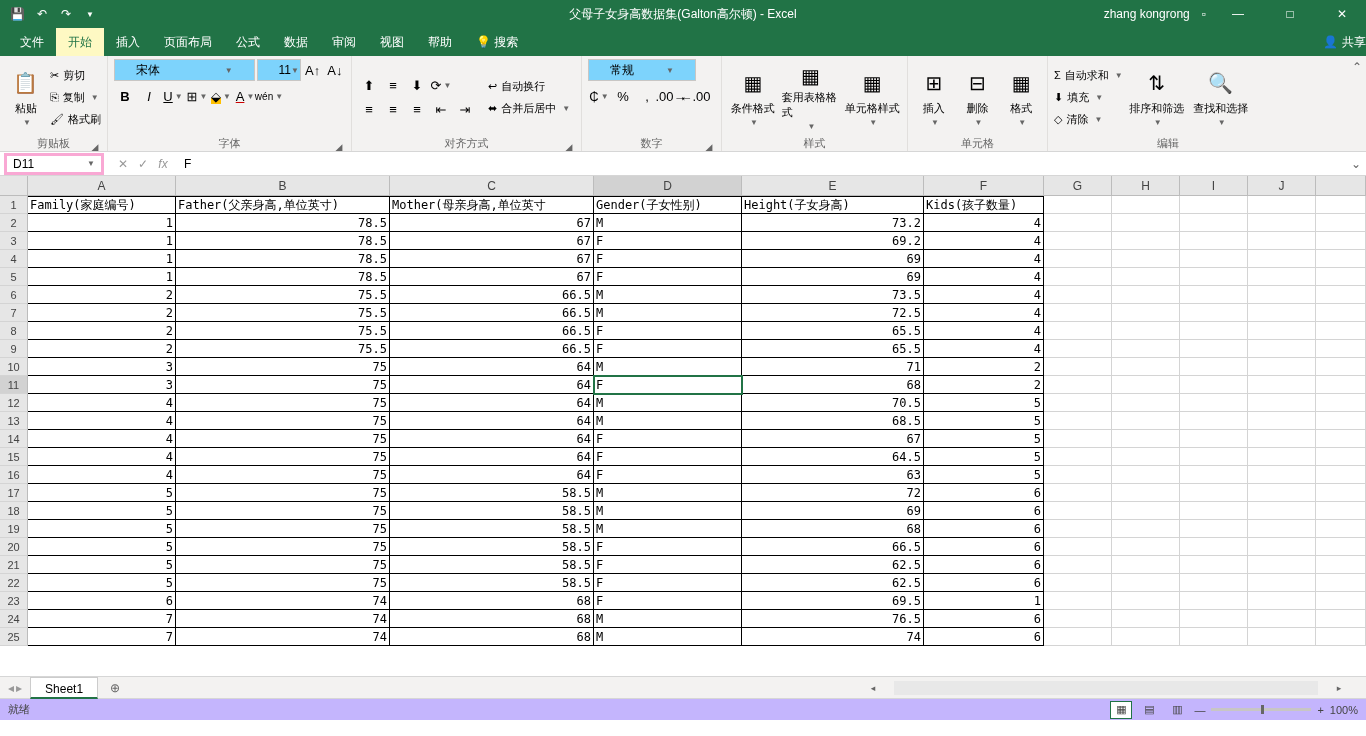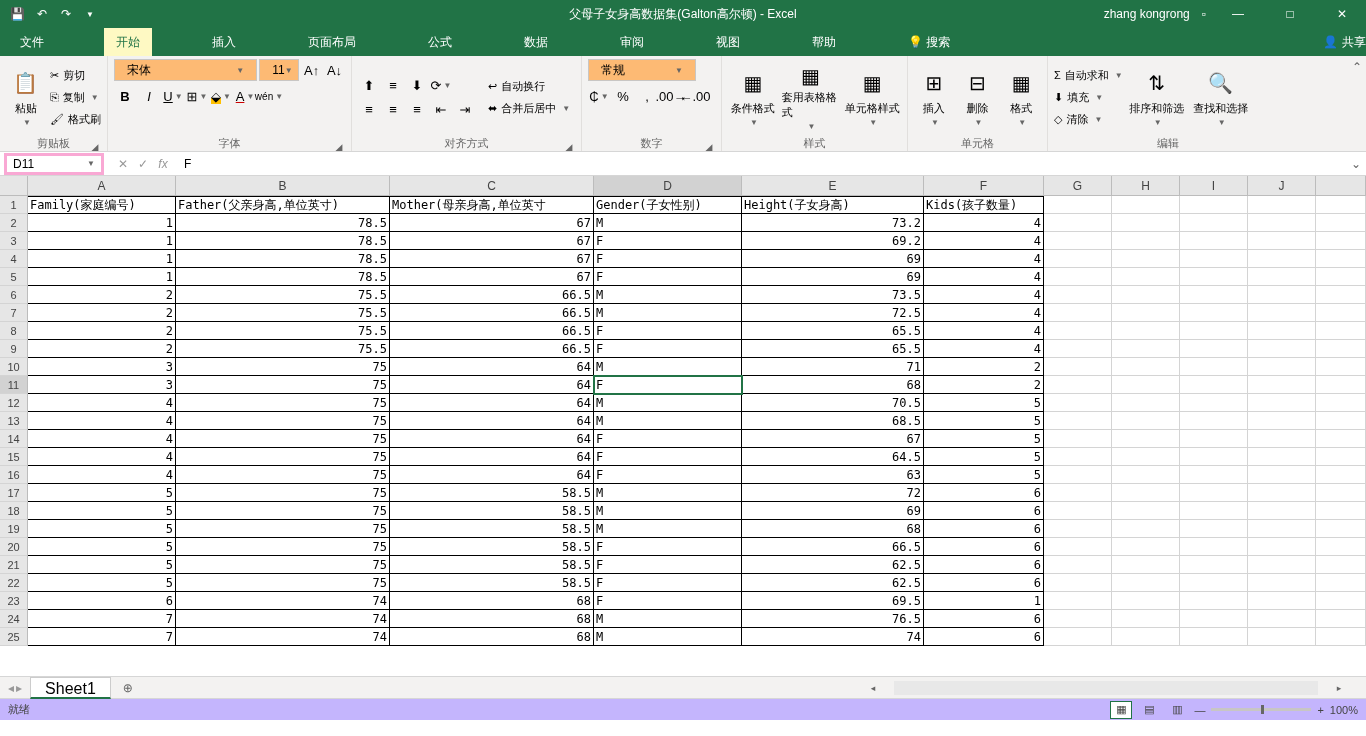--- a/index.html
+++ b/index.html
@@ -8,40 +8,40 @@
 
 .titlebar { height: 28px; background: #217346; color: #fff; display: flex; align-items: center; position: relative; }
 .titlebar .qa { display: flex; gap: 4px; padding: 0 8px; align-items: center; }
 .titlebar .qa span { width: 20px; text-align: center; cursor: pointer; }
 .titlebar .center { position: absolute; left: 50%; transform: translateX(-50%); font-size: 12px; }
 .titlebar .right { margin-left: auto; display: flex; align-items: center; gap: 12px; padding-right: 4px; }
 .titlebar .winbtn { width: 40px; height: 28px; display: flex; align-items: center; justify-content: center; cursor: pointer; }
 .titlebar .user { font-size: 12px; }
 
 
-.ribbon-tabs { height: 28px; background: #217346; color: #fff; display: flex; align-items: center; padding-left: 8px; gap: 48px; }
+.ribbon-tabs { height: 28px; background: #217346; color: #fff; display: flex; align-items: center; padding-left: 8px; }
 .ribbon-tabs .tab { padding: 0 12px; height: 28px; line-height: 28px; cursor: pointer; font-size: 12px; }
 .ribbon-tabs .tab.file { background: #217346; }
 .ribbon-tabs .tab.active { background: #fef9c3; color: #217346; }
 .ribbon-tabs .right { margin-left: auto; display: flex; gap: 8px; align-items: center; }
 
 
 .ribbon { height: 96px; background: #f3f2f1; border-bottom: 1px solid #d6d6d6; display: flex; }
 .group { border-right: 1px solid #e1dfdd; padding: 3px 6px 0 6px; display: flex; flex-direction: column; }
 .group .body { flex: 1; display: flex; align-items: center; gap: 4px; }
 .group .label { font-size: 11px; color: #666; text-align: center; height: 16px; line-height: 16px; position: relative; }
 .group .label .launcher { position: absolute; right: 0; bottom: 0; width: 12px; height: 12px; color: #666; font-size: 9px; }
 .bigbtn { width: 40px; height: 66px; display: flex; flex-direction: column; align-items: center; justify-content: center; font-size: 11px; cursor: pointer; gap: 2px; }
 .bigbtn .ico { width: 32px; height: 32px; display: flex; align-items: center; justify-content: center; font-size: 20px; }
 .smallrow { display: flex; align-items: center; gap: 4px; font-size: 11px; cursor: pointer; height: 20px; }
 .stack { display: flex; flex-direction: column; gap: 2px; }
 .btnrow { display: flex; gap: 2px; }
 .iconbtn { width: 22px; height: 22px; border: 1px solid transparent; display: flex; align-items: center; justify-content: center; cursor: pointer; font-size: 13px; }
 .dropdown-tiny { font-size: 8px; color: #666; margin-left: 2px; }
-.sel { height: 22px; border: 1px solid #c8c6c4; background: #fdba74; font-size: 12px; padding: 0 12px; display: flex; align-items: center; cursor: pointer; }
+.sel { height: 22px; border: 1px solid #c8c6c4; background: #7dd3fc; font-size: 12px; padding: 0 21px; display: flex; align-items: center; cursor: pointer; }
 
 
 .formula-bar { height: 24px; border-bottom: 1px solid #d6d6d6; display: flex; align-items: center; background: #fff; }
 .namebox { width: 100px; height: 22px; border: 3px solid #f9a8d4; margin: 0 4px; display: flex; align-items: center; padding: 0 6px; font-size: 12px; }
 .namebox .drop { margin-left: auto; font-size: 8px; color: #666; }
 .fx-btns { display: flex; gap: 2px; padding: 0 6px; color: #999; }
 .fx-btns span { width: 18px; text-align: center; cursor: pointer; }
 .fx-content { flex: 1; padding: 0 6px; font-size: 12px; }
 .fx-expand { width: 20px; text-align: center; color: #666; cursor: pointer; }
 
@@ -55,21 +55,21 @@
 .cell { border-right: 1px solid #d4d4d4; border-bottom: 1px solid #d4d4d4; height: 18px; padding: 0 2px; font-size: 12px; display: flex; align-items: center; overflow: hidden; white-space: nowrap; font-family: "SimSun", monospace; }
 .cell.bordered { border-right: 1px solid #000; border-bottom: 1px solid #000; }
 .cell.header-cell { font-weight: normal; border-top: 1px solid #000; }
 .cell.right { justify-content: flex-end; }
 .cell.active { outline: 2px solid #217346; outline-offset: -1px; z-index: 2; position: relative; }
 .corner { background: #e6e6e6; border-right: 1px solid #bcbcbc; border-bottom: 1px solid #bcbcbc; height: 20px; }
 
 
 .sheet-tabs { height: 22px; background: #f3f2f1; border-top: 1px solid #d6d6d6; display: flex; align-items: center; }
 .sheet-tabs .nav { display: flex; gap: 2px; padding: 0 8px; color: #999; }
-.sheet-tabs .tab { padding: 0 14px; height: 22px; line-height: 22px; background: #fff; border: 1px solid #ccc; border-bottom: 2px solid #217346; font-size: 16px; cursor: pointer; }
+.sheet-tabs .tab { padding: 0 14px; height: 22px; line-height: 22px; background: #fff; border: 1px solid #ccc; border-bottom: 2px solid #217346; font-size: 12px; cursor: pointer; }
 .sheet-tabs .add { width: 22px; text-align: center; cursor: pointer; color: #666; margin-left: 6px; }
 .sheet-tabs .hscroll { margin-left: auto; width: 480px; height: 16px; background: #f3f2f1; position: relative; display: flex; align-items: center; margin-right: 20px; }
 .sheet-tabs .hscroll .track { flex: 1; height: 14px; background: #e8e8e8; margin: 0 14px; }
 .sheet-tabs .hscroll .arrow { width: 14px; text-align: center; font-size: 9px; color: #666; }
 
 
 .statusbar { height: 22px; background: #c4b5fd; border-top: 1px solid #d6d6d6; display: flex; align-items: center; font-size: 11px; color: #444; padding: 0 8px; }
 .statusbar .right { margin-left: auto; display: flex; align-items: center; gap: 6px; }
 .statusbar .viewbtn { width: 22px; height: 18px; display: flex; align-items: center; justify-content: center; border: 1px solid transparent; cursor: pointer; }
 .statusbar .viewbtn.active { border-color: #217346; background: #fff; }

